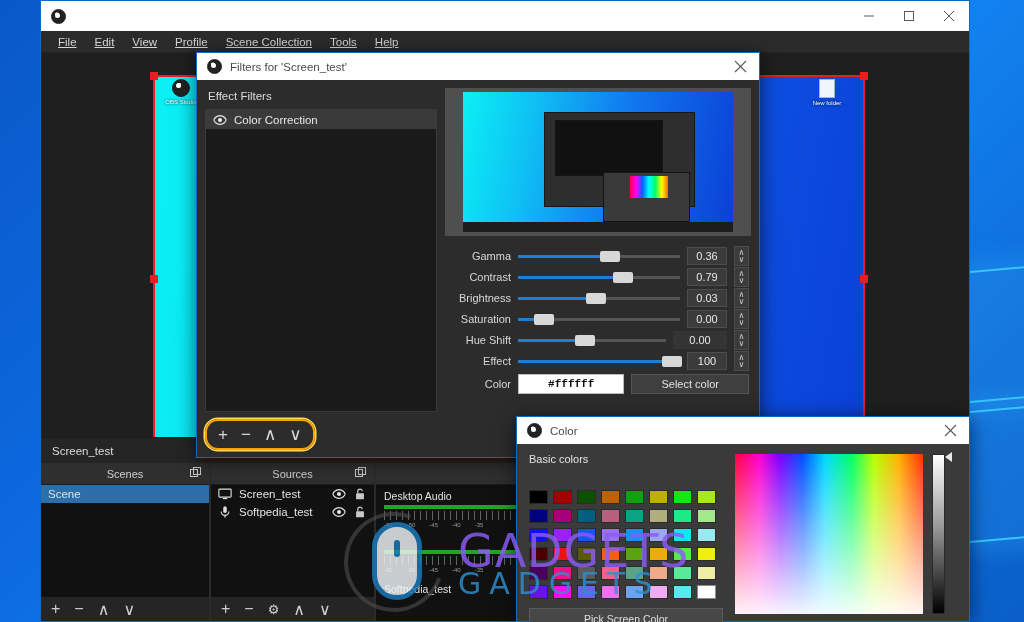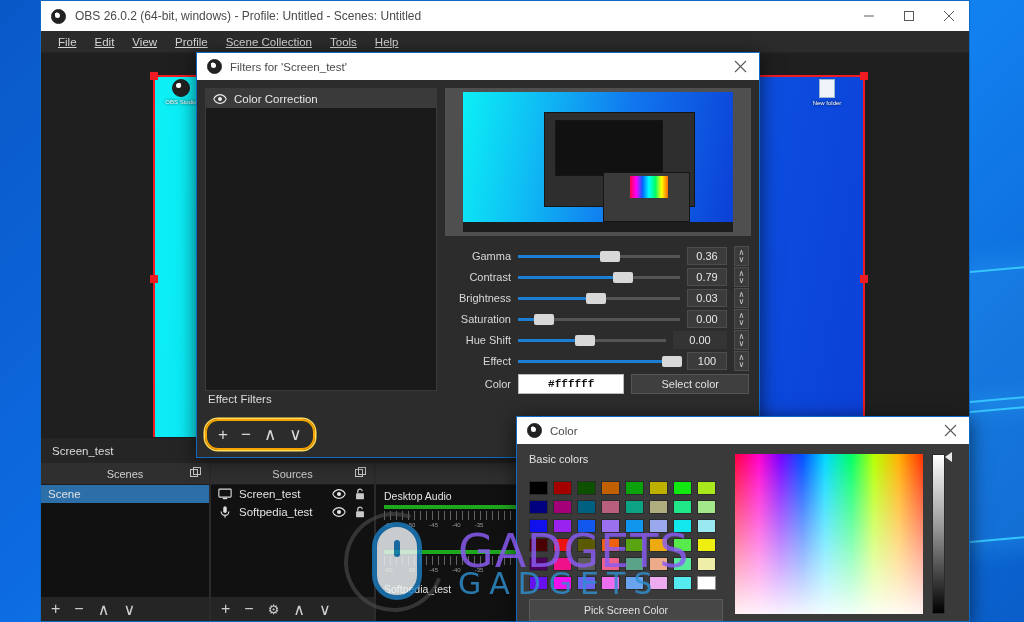--- a/index.html
+++ b/index.html
@@ -211,21 +211,21 @@
     font-size: 11px; text-align: center; padding: 3px 0;
   }
 
   
   #color-dialog {
     position: absolute; left: 516px; top: 416px; width: 454px; height: 206px;
     background: #3a3a3a; border: 1px solid #0e6ac4; z-index: 40;
     display: flex; flex-direction: column; box-shadow: 0 3px 18px rgba(0,0,0,.6);
   }
   #color-body { flex: 1 1 auto; display: flex; padding: 9px 10px 0 12px; gap: 12px; }
-  #basic-colors-label { font-size: 11px; color: #e4e4e4; margin-bottom: 16px; }
+  #basic-colors-label { font-size: 11px; color: #e4e4e4; margin-bottom: 25px; }
   #swatch-grid {
     display: grid; grid-template-columns: repeat(8, 19px); gap: 5px 5px;
   }
   .swatch { width: 19px; height: 14px; border: 1px solid #2b2b2b; }
   .swatch.sel { outline: 1px dotted #fff; outline-offset: -3px; border: 1px solid #8a8a8a; }
   #pick-screen-btn {
     margin-top: 9px; background: #474747; border: 1px solid #5a5a5a; color: #e0e0e0;
     font-size: 10.5px; text-align: center; padding: 4px 0; width: 194px;
   }
   #gradient-area { display: flex; gap: 7px; padding-top: 1px; }
@@ -281,21 +281,20 @@
 
 <div id="desktop">
   <div class="win-logo-pane wl1"></div>
   <div class="win-logo-pane wl2"></div>
 </div>
 
 <div id="obs-window">
 
   <div id="obs-titlebar">
     <div class="obs-logo"></div>
-    <div id="obs-title-text">OBS 26.0.2 (64-bit, windows) - Profile: Untitled - Scenes: Untitled</div>
     <div id="obs-winctl">
       <div class="winbtn">
         <svg width="12" height="12" viewBox="0 0 12 12">
             <line x1="1" y1="6" x2="11" y2="6" stroke="#5a5a5a" stroke-width="1"></line>
           </svg>
       </div>
       <div class="winbtn">
         <svg width="12" height="12" viewBox="0 0 12 12">
             <rect x="1.5" y="1.5" width="9" height="9" fill="none" stroke="#5a5a5a" stroke-width="1"></rect>
           </svg>
@@ -491,30 +490,30 @@
     <div class="dlg-close">
       <svg width="13" height="13" viewBox="0 0 13 13">
           <line x1="1" y1="1" x2="12" y2="12" stroke="#5a5a5a" stroke-width="1.1"></line>
           <line x1="12" y1="1" x2="1" y2="12" stroke="#5a5a5a" stroke-width="1.1"></line>
         </svg>
     </div>
   </div>
 
   <div id="filters-body">
     <div id="filters-left">
+      <div id="effect-filters-label">Effect Filters</div>
       <div id="filters-list">
         <div class="filter-row">
           <svg width="14" height="14" viewBox="0 0 16 16">
               <path d="M8 3C4 3 1.3 6.4 1 8c.3 1.6 3 5 7 5s6.7-3.4 7-5c-.3-1.6-3-5-7-5z" fill="none" stroke="#f0f0f0" stroke-width="1.3"></path>
               <circle cx="8" cy="8" r="2.3" fill="#f0f0f0"></circle>
             </svg>
           <span>Color Correction</span>
         </div>
       </div>
-      <div id="effect-filters-label">Effect Filters</div>
       <div id="filters-list-toolbar">
         <span>+</span>
         <span>−</span>
         <span>∧</span>
         <span>∨</span>
       </div>
     </div>
 
     <div id="filters-right">
       <div id="filter-preview">

